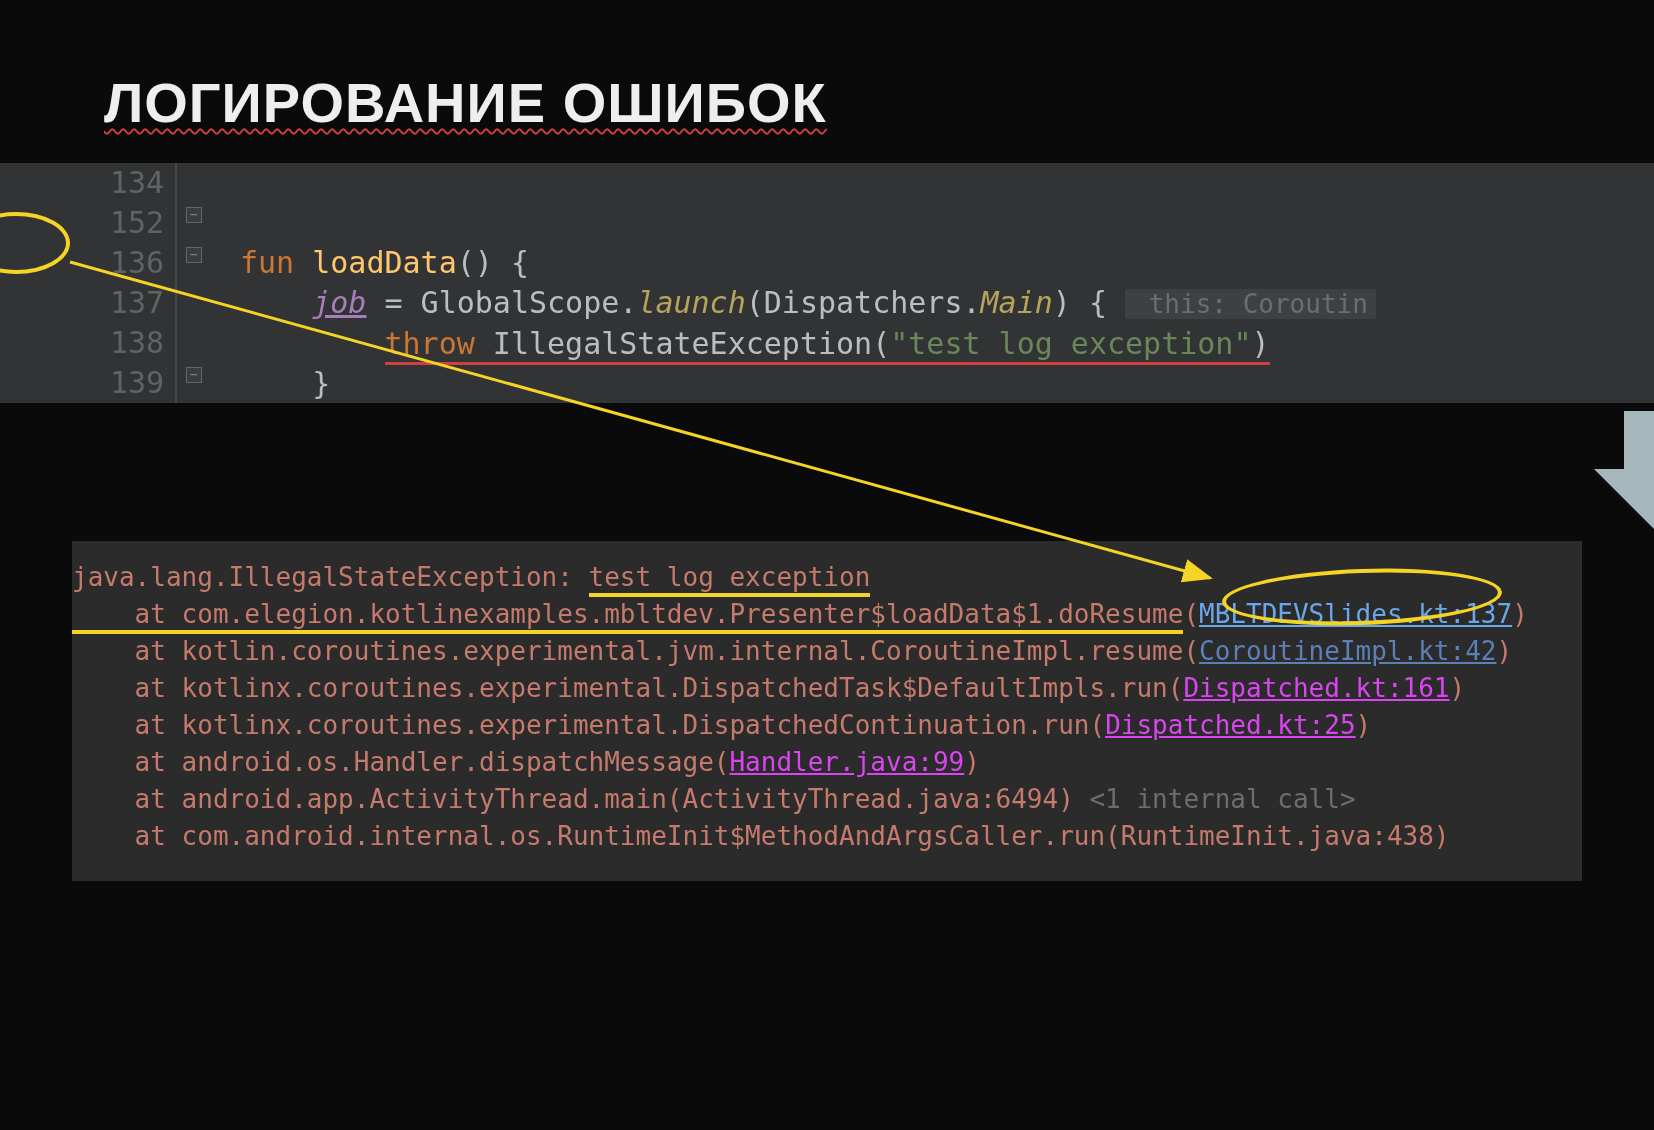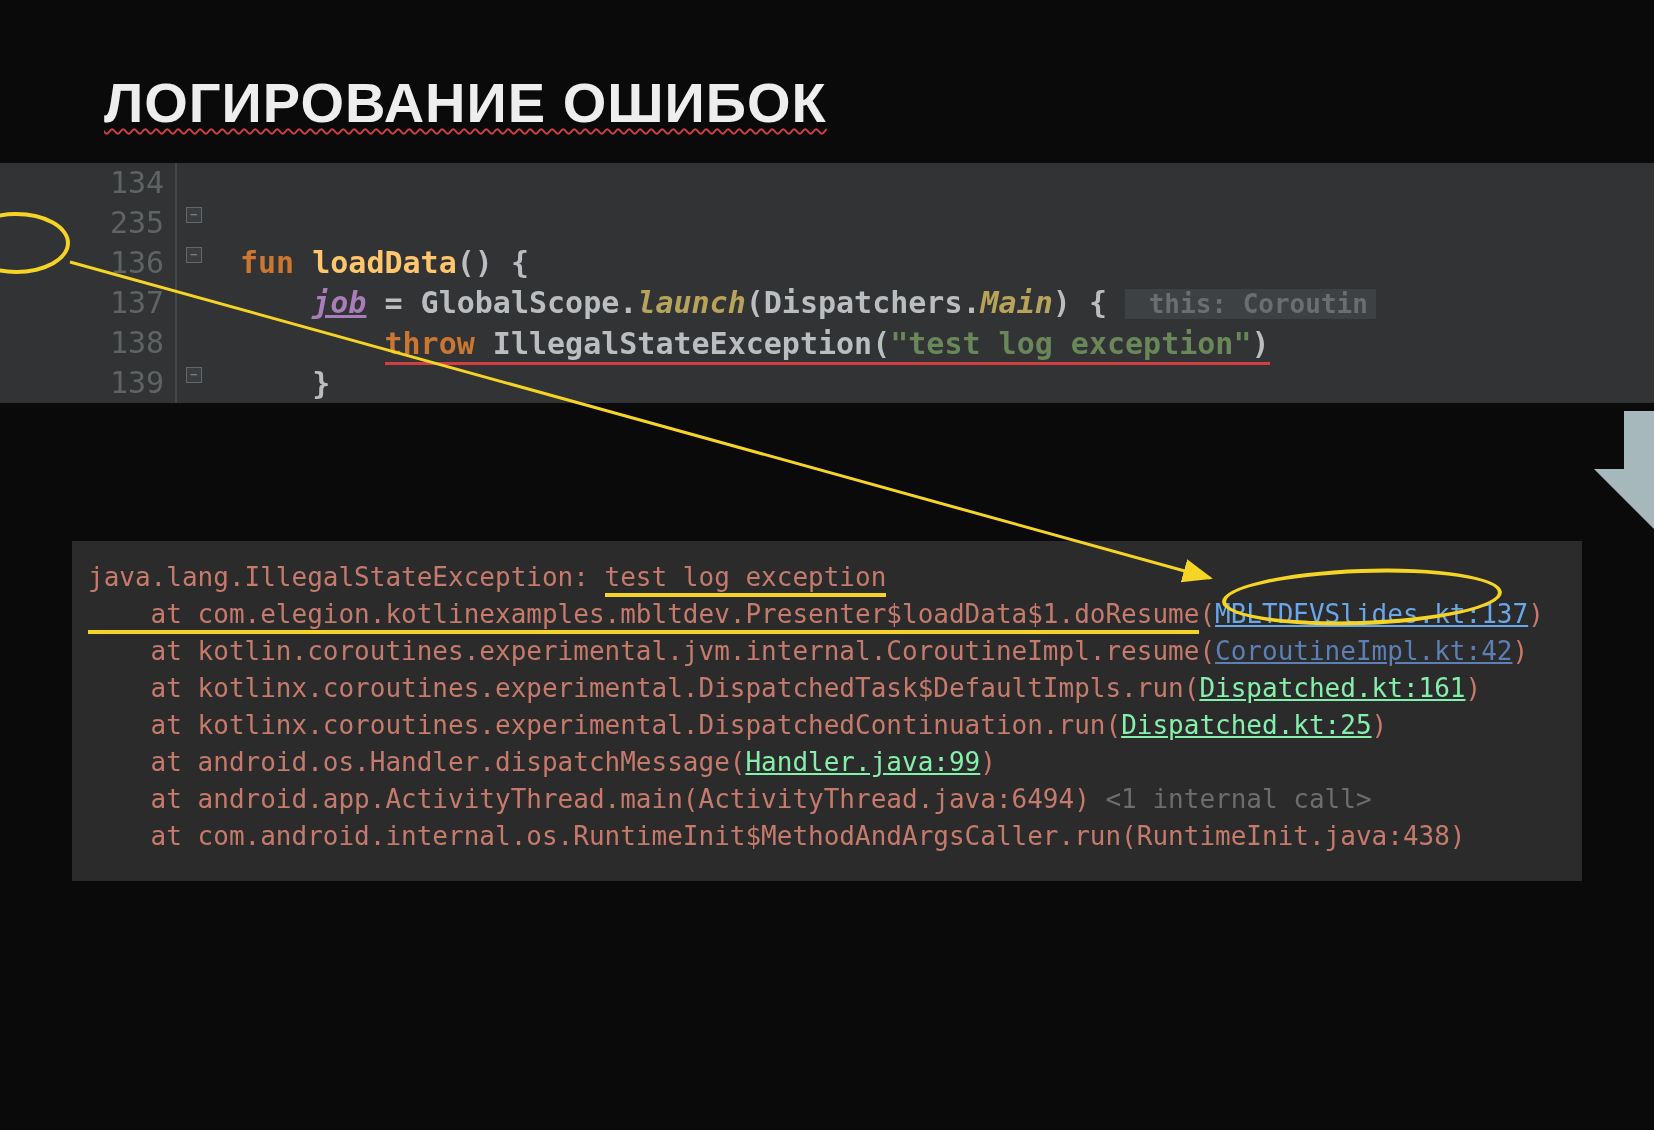--- a/index.html
+++ b/index.html
@@ -62,21 +62,20 @@
     text-align: center; line-height: 13px;
   }
   .code-area {
     flex: 1;
     font-size: 30px;
     line-height: 40px;
     color: #bbbec0;
     padding-left: 60px;
     white-space: pre;
     position: relative;
-    font-weight: bold;
   }
   .kw   { color: #cb7731; }
   .fn   { color: #ffc66d; }
   .prop { color: #a87db9; font-style: italic; text-decoration: underline; }
   .ital { color: #b7a35a; font-style: italic; }
   .str  { color: #6a8759; }
   .hint { color: #6b6d6e; background: #3e4143; padding: 0 8px; font-size: 26px; }
   .red-underline {
     border-bottom: 3px solid #d14040;
     padding-bottom: 1px;
@@ -105,29 +104,29 @@
   .arrow-wrap {
     margin-top: 8px;
     height: 130px;
     position: relative;
   }
 
   
   .console {
     margin: 0 72px 18px 72px;
     background: #2b2b2b;
-    padding: 18px 16px 26px 16px;
+    padding: 18px 16px 26px 0;
     font-size: 26px;
     line-height: 37px;
     color: #c57a6c;
     position: relative;
   }
   .st-line { white-space: pre; }
   .st-link { color: #5c7fb5; text-decoration: underline; }
-  .st-gray { color: #86efac; text-decoration: underline; }
+  .st-gray { color: #d946ef; text-decoration: underline; }
   .st-dim  { color: #6b6d6e; }
   .st-bright { color: #6aa7e8; text-decoration: underline; }
   .yellow-under {
     border-bottom: 4px solid #f5d426;
     padding-bottom: 1px;
   }
 
   
   .ellipse {
     position: absolute;
@@ -151,21 +150,21 @@
   }
 </style>
 </head>
 <body>
 
 <div class="slide-title">ЛОГИРОВАНИЕ ОШИБОК</div>
 
 <div class="editor">
   <div class="gutter">
     <div class="gutter-line">134</div>
-    <div class="gutter-line">235</div>
+    <div class="gutter-line">152</div>
     <div class="gutter-line">136</div>
     <div class="gutter-line">137</div>
     <div class="gutter-line">138</div>
     <div class="gutter-line">139</div>
     <div class="gutter-sep"></div>
     <div class="fold-col">
       <div class="fold-mark" style="top:44px;">−</div>
       <div class="fold-mark" style="top:84px;">−</div>
       <div class="fold-mark" style="top:204px;">−</div>
     </div>

